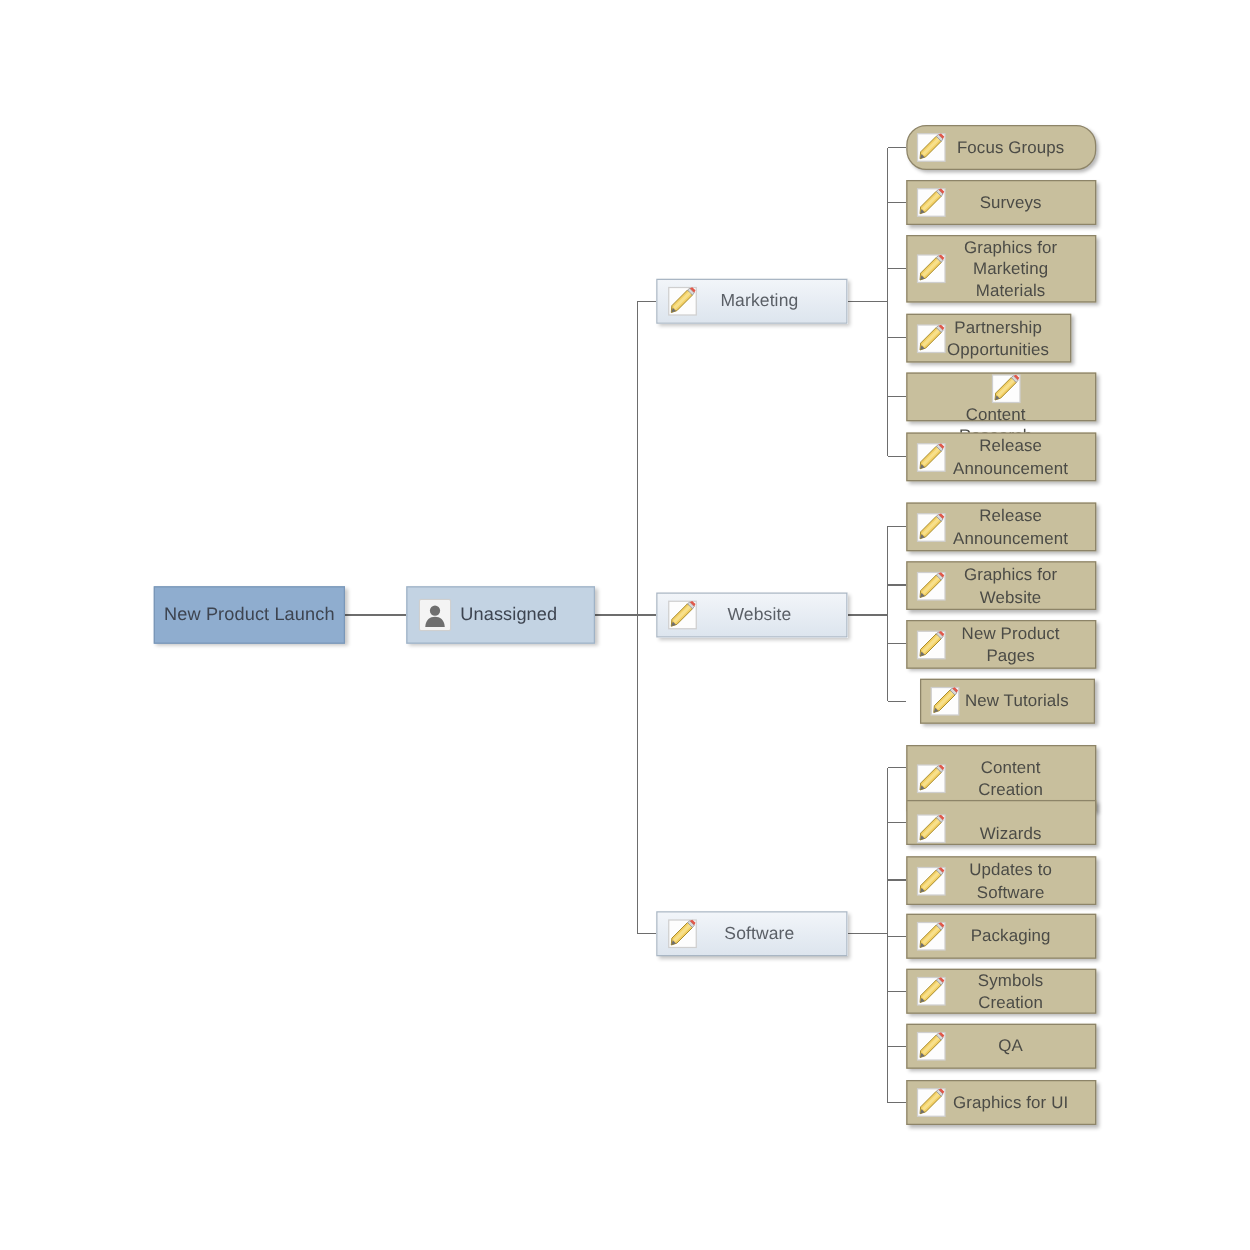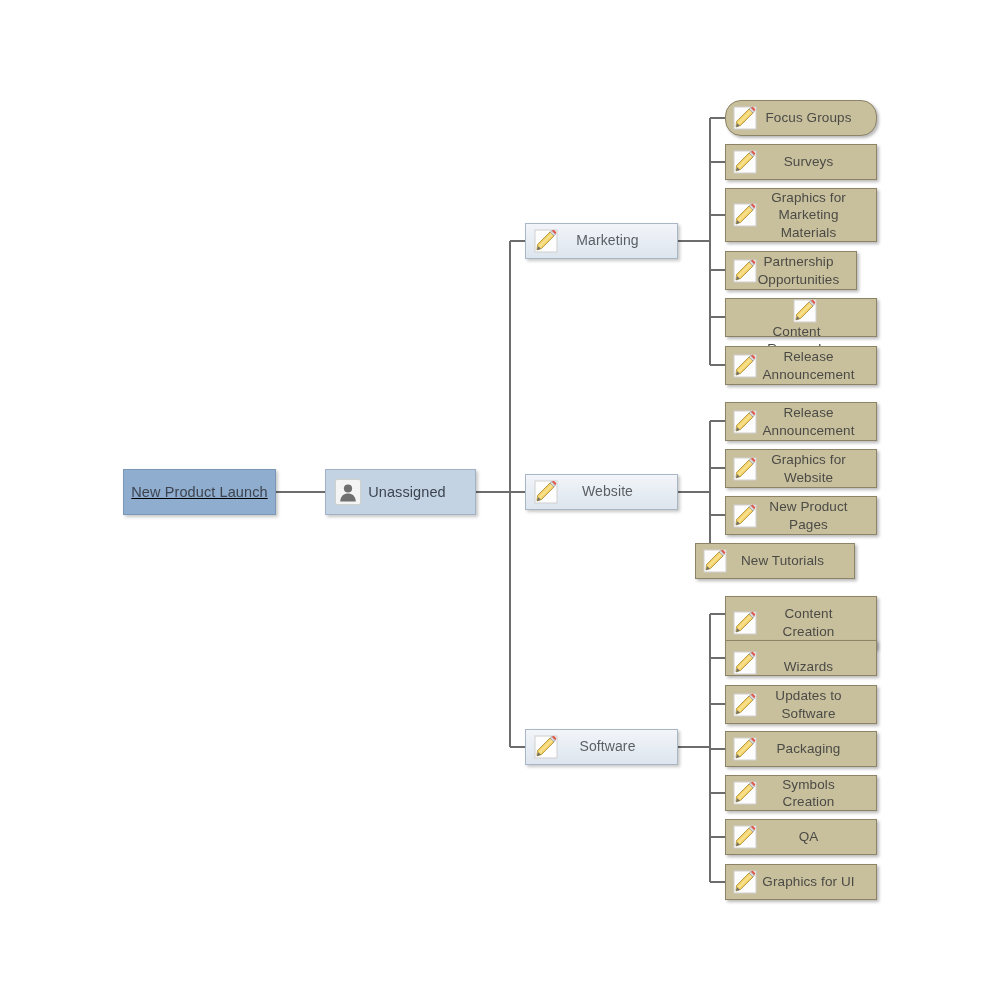--- a/index.html
+++ b/index.html
@@ -114,21 +114,21 @@
       <path d="M710,614 L725,614"></path>
       <path d="M710,658 L725,658"></path>
       <path d="M710,704 L725,704"></path>
       <path d="M710,749 L725,749"></path>
       <path d="M710,793 L725,793"></path>
       <path d="M710,837 L725,837"></path>
       <path d="M710,882 L725,882"></path>
     </g>
   </svg>
 
-  <div class="node root" style="left:123px; top:469px; width:153px; height:46px;text-decoration:underline;">
+  <div class="node root" style="left:123px; top:469px; width:153px; height:46px;">
     <span class="label">New Product Launch</span>
   </div>
 
   <div class="node assignee" style="left:325px; top:469px; width:151px; height:46px;">
     <span class="icon">
       <svg width="26" height="26" viewBox="0 0 26 26">
         <rect x="0.5" y="0.5" width="25" height="25" rx="1.5" fill="#f4f4f4" stroke="#d0d0d0"></rect>
         <circle cx="13" cy="9.5" r="4.1" fill="#6f6f6f"></circle>
         <path d="M5.2 22.5 C5.6 16.6 9.0 14.4 13 14.4 C17 14.4 20.4 16.6 20.8 22.5 Z" fill="#6f6f6f"></path>
       </svg>
@@ -305,21 +305,21 @@
         <path d="M4.6 16.6 L18.6 2.6 L20.4 4.4 L6.4 18.4 Z" fill="#f7e08c"></path>
         <path d="M16 3 L20 7 L21.4 5.2 L17.8 1.6 Z" fill="#d9d9d9" stroke="#9a9a9a" stroke-width="0.7"></path>
         <path d="M17.8 1.6 L21.4 5.2 L22.4 3.2 L19.8 0.8 Z" fill="#e0584a"></path>
         <path d="M3 21 L4.2 17.2 L6.8 19.8 Z" fill="#6f6f6f"></path>
       </svg>
     </span>
     <span class="label">New Product
 Pages</span>
   </div>
 
-  <div class="node leaf" style="left:695px; top:543px; width:160px; height:36px;">
+  <div class="node leaf" style="left:736px; top:543px; width:140px; height:36px;">
     <span class="icon">
       <svg width="24" height="24" viewBox="0 0 24 24">
         <rect x="1" y="1" width="22" height="22" fill="#fdfdfd" stroke="#cfcfcf"></rect>
         <path d="M3 21 L7.5 19.5 L20 7 L16 3 L3.5 15.5 Z" fill="#f3cf63" stroke="#a78c2e" stroke-width="0.8"></path>
         <path d="M4.6 16.6 L18.6 2.6 L20.4 4.4 L6.4 18.4 Z" fill="#f7e08c"></path>
         <path d="M16 3 L20 7 L21.4 5.2 L17.8 1.6 Z" fill="#d9d9d9" stroke="#9a9a9a" stroke-width="0.7"></path>
         <path d="M17.8 1.6 L21.4 5.2 L22.4 3.2 L19.8 0.8 Z" fill="#e0584a"></path>
         <path d="M3 21 L4.2 17.2 L6.8 19.8 Z" fill="#6f6f6f"></path>
       </svg>
     </span>

